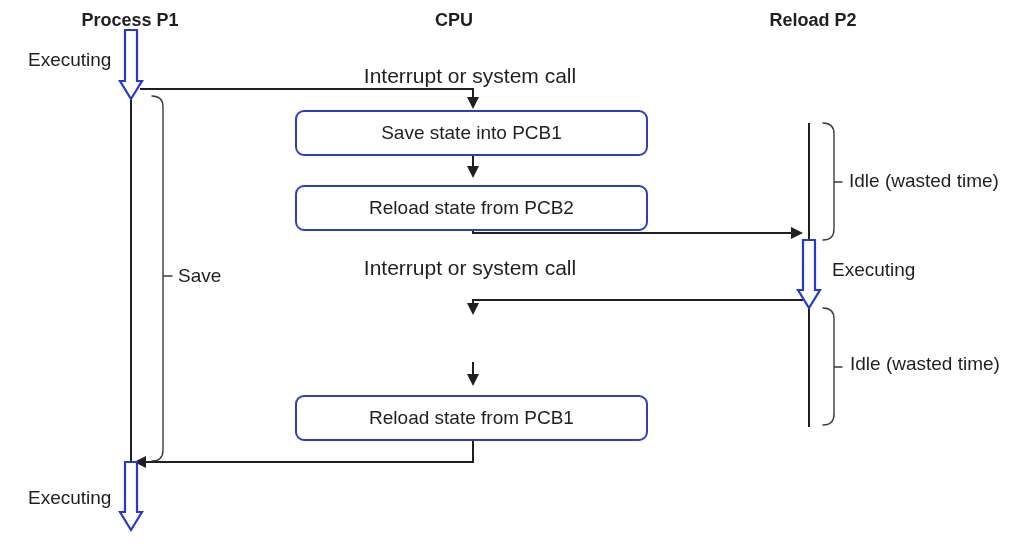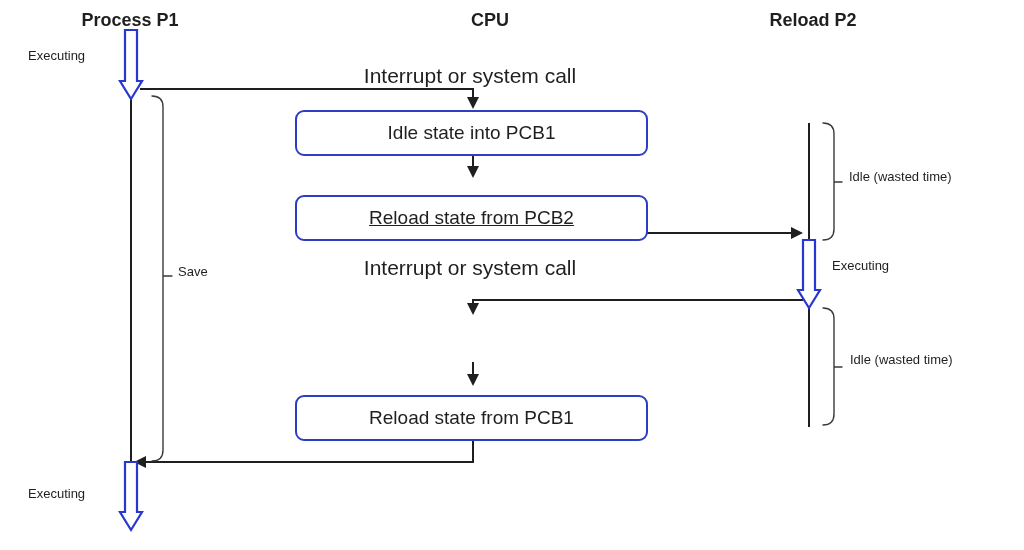--- a/index.html
+++ b/index.html
@@ -7,21 +7,21 @@
     position:relative;
     width:1024px;height:550px;
     background:#fff;
     font-family:"Liberation Sans",sans-serif;
     color:#1f1f1f;
     overflow:hidden;
   }
   .stage svg{position:absolute;left:0;top:0;}
   .t{
     position:absolute;
-    font-size:13px;
+    font-size:19px;
     line-height:1.15;
     white-space:nowrap;
     color:#1f1f1f;
     text-align:right;
   }
   .title{
     font-weight:bold;
     font-size:18px;
     width:150px;
     text-align:center;
@@ -78,37 +78,37 @@
     </g>
 
     <g fill="#ffffff" stroke="#2737cf" stroke-width="2.2" stroke-linejoin="miter">
       <path d="M125,30 H137 V81 H142 L131,99 L120,81 H125 Z"></path>
       <path d="M803,240 H815 V290 H820 L809,308 L798,290 H803 Z"></path>
       <path d="M125,462 H137 V512 H142 L131,530 L120,512 H125 Z"></path>
     </g>
   </svg>
 
   <div class="t title" style="left:55px;top:10px;">Process P1</div>
-  <div class="t title" style="left:415px;top:10px;">CPU</div>
+  <div class="t title" style="left:379px;top:10px;">CPU</div>
   <div class="t title" style="left:738px;top:10px;">Reload P2</div>
 
   <div class="t" style="left:28px;top:49px;">Executing</div>
   <div class="t" style="left:178px;top:265px;">Save</div>
   <div class="t" style="left:28px;top:487px;">Executing</div>
 
   <div class="t evt" style="left:345px;top:64px;">Interrupt or system call</div>
   <div class="t evt" style="left:345px;top:256px;">Interrupt or system call</div>
 
   <div class="t" style="left:849px;top:170px;">Idle (wasted time)</div>
   <div class="t" style="left:832px;top:259px;">Executing</div>
   <div class="t" style="left:850px;top:353px;">Idle (wasted time)</div>
 
   <div class="box" style="top:110px;">
-    <span>Idle state into PCB1</span>
+    <span>Save state into PCB1</span>
   </div>
-  <div class="box" style="top:195px;text-decoration:underline;">
+  <div class="box" style="top:185px;">
     <span>Reload state from PCB2</span>
   </div>
   <div class="box" style="top:395px;">
     <span>Reload state from PCB1</span>
   </div>
 
 </div>
 
 </body></html>

